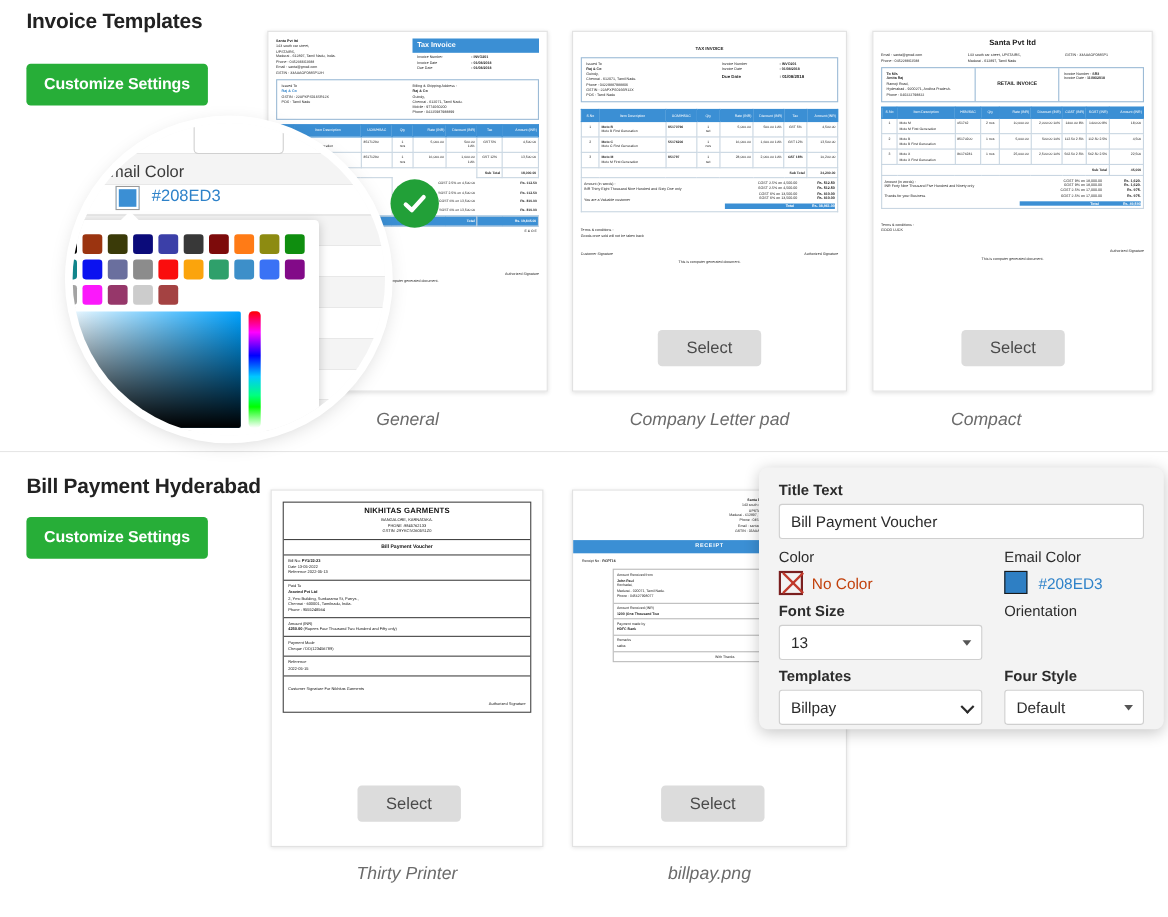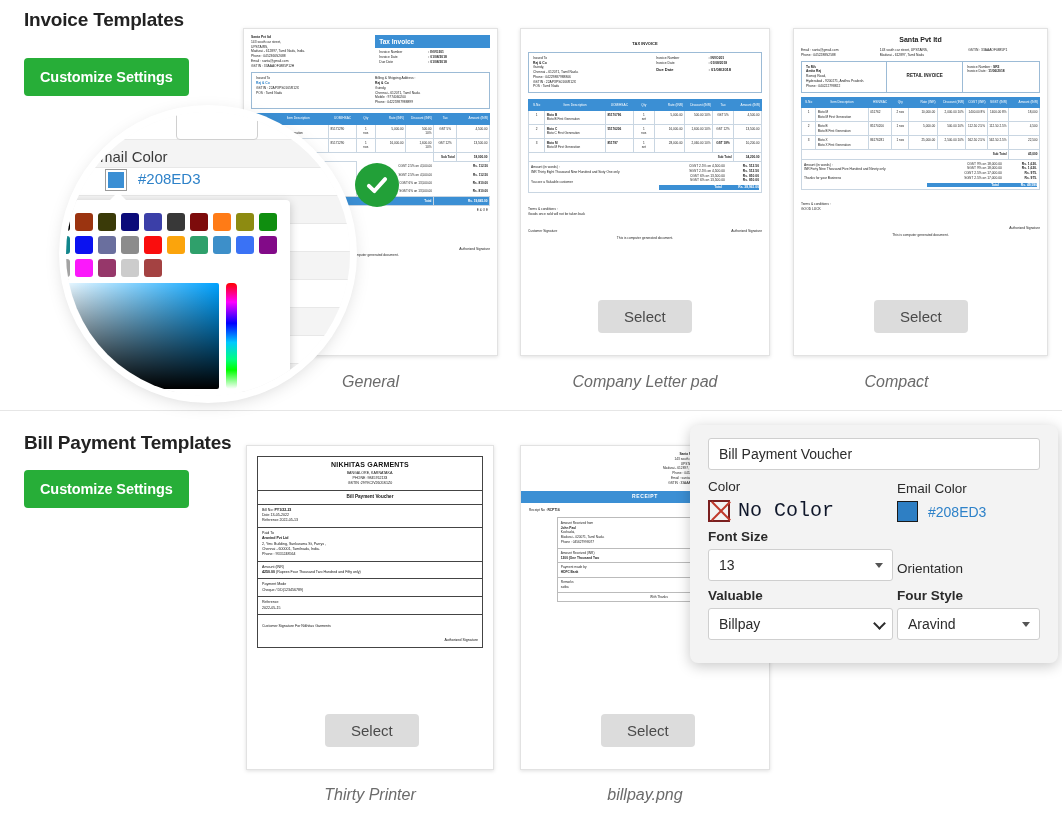--- a/index.html
+++ b/index.html
@@ -169,33 +169,33 @@
     z-index: 50;
   }
   .fld-label { font-size:13.5px; color:#2b2b2b; font-weight:bold; margin-bottom:5px; }
   .fld-label.reg { font-weight:normal; }
   .txt-input {
     width: 100%; height: 32px;
     background:#ffffff; border:1px solid #cfcfcf; border-radius:3px;
     font-size:14px; color:#2b2b2b; padding:0 10px;
     font-family:"Liberation Sans", sans-serif;
   }
-  .two-col { display:flex; gap:4px;align-items:flex-end; }
+  .two-col { display:flex; gap:20px; }
   .col { flex:1; min-width:0; }
   .col.wide { flex: 0 0 185px; }
   .nocolor-row { display:flex; align-items:center; gap:8px; }
   .nocolor-box {
     width:22px; height:22px; border:2px solid #7a1f1f; position:relative;
   }
   .nocolor-box:before, .nocolor-box:after {
     content:""; position:absolute; left:-2px; top:8px; width:26px; height:2px; background:#c0392b;
   }
   .nocolor-box:before { transform: rotate(45deg); }
   .nocolor-box:after { transform: rotate(-45deg); }
-  .nocolor-txt { font-size:20px; color:#0f172a;font-family:Liberation Mono, monospace; }
+  .nocolor-txt { font-size:14px; color:#c2410c; }
   .sw-row { display:flex; align-items:center; gap:10px; }
   .sw-box { width:21px; height:21px; background:#2e7fc4; border:1px solid #1a1a1a; }
   .sw-hex { font-size:14px; color:#2e82c9; }
   .sel {
     position:relative; width:100%; height:32px;
     background:#ffffff; border:1px solid #cfcfcf; border-radius:3px;
     font-size:14px; color:#2b2b2b;
     display:flex; align-items:center; padding:0 26px 0 10px;
   }
   .sel .caret-sm { position:absolute; right:9px; top:13px; width:0;height:0;
@@ -620,21 +620,21 @@
       </div>
       <div class="pal-grad-wrap">
         <div class="pal-grad"></div>
         <div class="pal-hue"></div>
       </div>
     </div>
   </div>
 
   <div class="divider" style="top:410px;"></div>
 
-  <div class="section-title" style="left:24px; top:432px;">Bill Payment Templates</div>
+  <div class="section-title" style="left:24px; top:432px;">Bill Payment Hyderabad</div>
 
   <button class="customize-btn" style="left:24px; top:470px;">Customize Settings</button>
 
   <div class="tpl-card" style="left:246px; top:445px; width:248px; height:325px;">
     <div class="thermal">
       <div class="thermal-inner">
         <div class="th-sec ct">
           <div class="b" style="font-size:7px; letter-spacing:0.2px;">NIKHITAS GARMENTS</div>
           <div>BANGALORE, KARNATAKA.</div>
           <div>PHONE :9845762133</div>
@@ -716,20 +716,21 @@
           <div style="width:58%;">satba</div>
         </div>
         <div class="ct" style="padding:2px 3px;">With Thanks</div>
       </div>
     </div>
     <button class="select-btn" style="left:80px; bottom:22px;">Select</button>
   </div>
   <div class="tpl-caption" style="left:520px; top:786px; width:250px;">billpay.png</div>
 
   <div id="settings-panel">
+    <div class="fld-label">Title Text</div>
     <input class="txt-input mb10" value="Bill Payment Voucher" style="">
 
     <div class="two-col mb8">
       <div class="col wide">
         <div class="fld-label reg">Color</div>
         <div class="nocolor-row">
           <div class="nocolor-box"></div>
           <span class="nocolor-txt">No Color</span>
         </div>
       </div>
@@ -750,29 +751,29 @@
           <span class="caret-sm"></span>
         </div>
       </div>
       <div class="col">
         <div class="fld-label reg">Orientation</div>
       </div>
     </div>
 
     <div class="two-col">
       <div class="col wide">
-        <div class="fld-label">Valuable</div>
+        <div class="fld-label">Templates</div>
         <div class="sel">
           <span>Billpay</span>
           <span class="caret-bold"></span>
         </div>
       </div>
       <div class="col">
         <div class="fld-label">Four Style</div>
         <div class="sel">
-          <span>Aravind</span>
+          <span>Default</span>
           <span class="caret-sm"></span>
         </div>
       </div>
     </div>
   </div>
 
 </div>
 
 </body></html>

